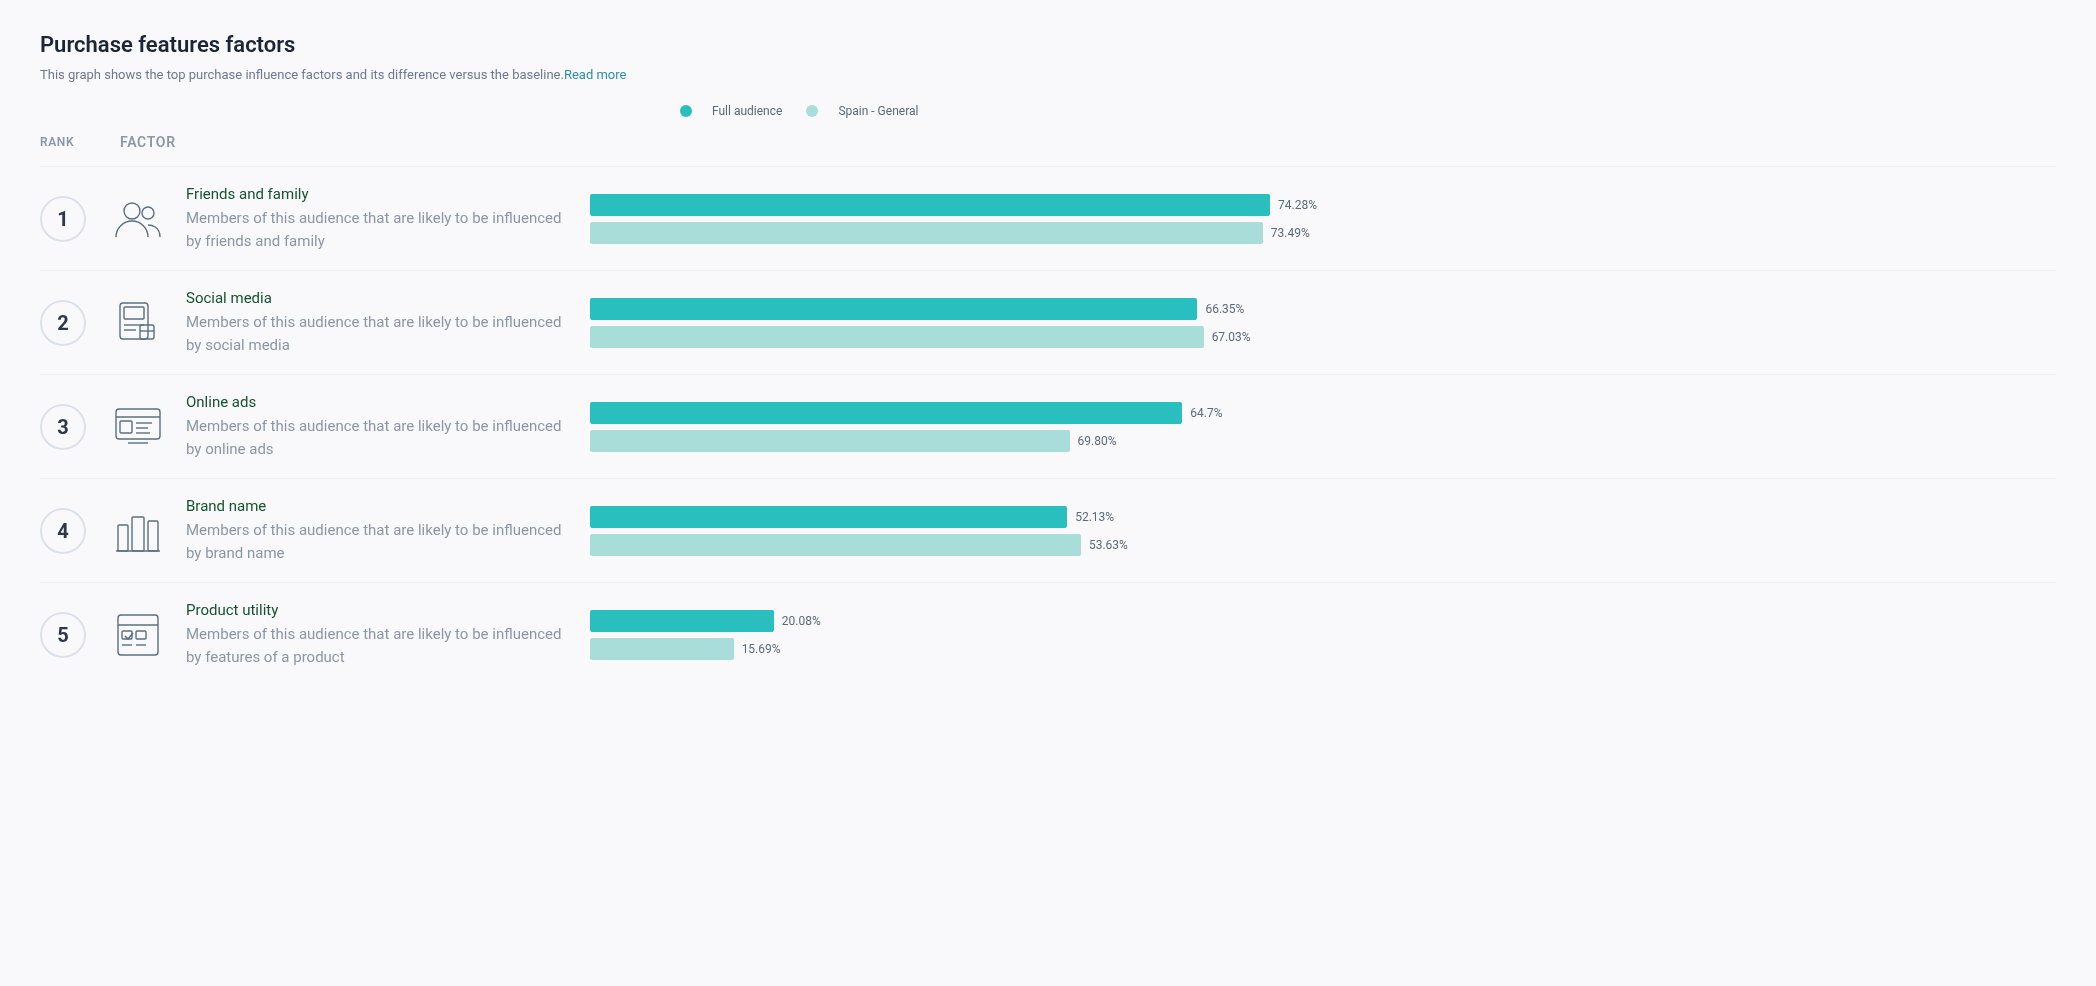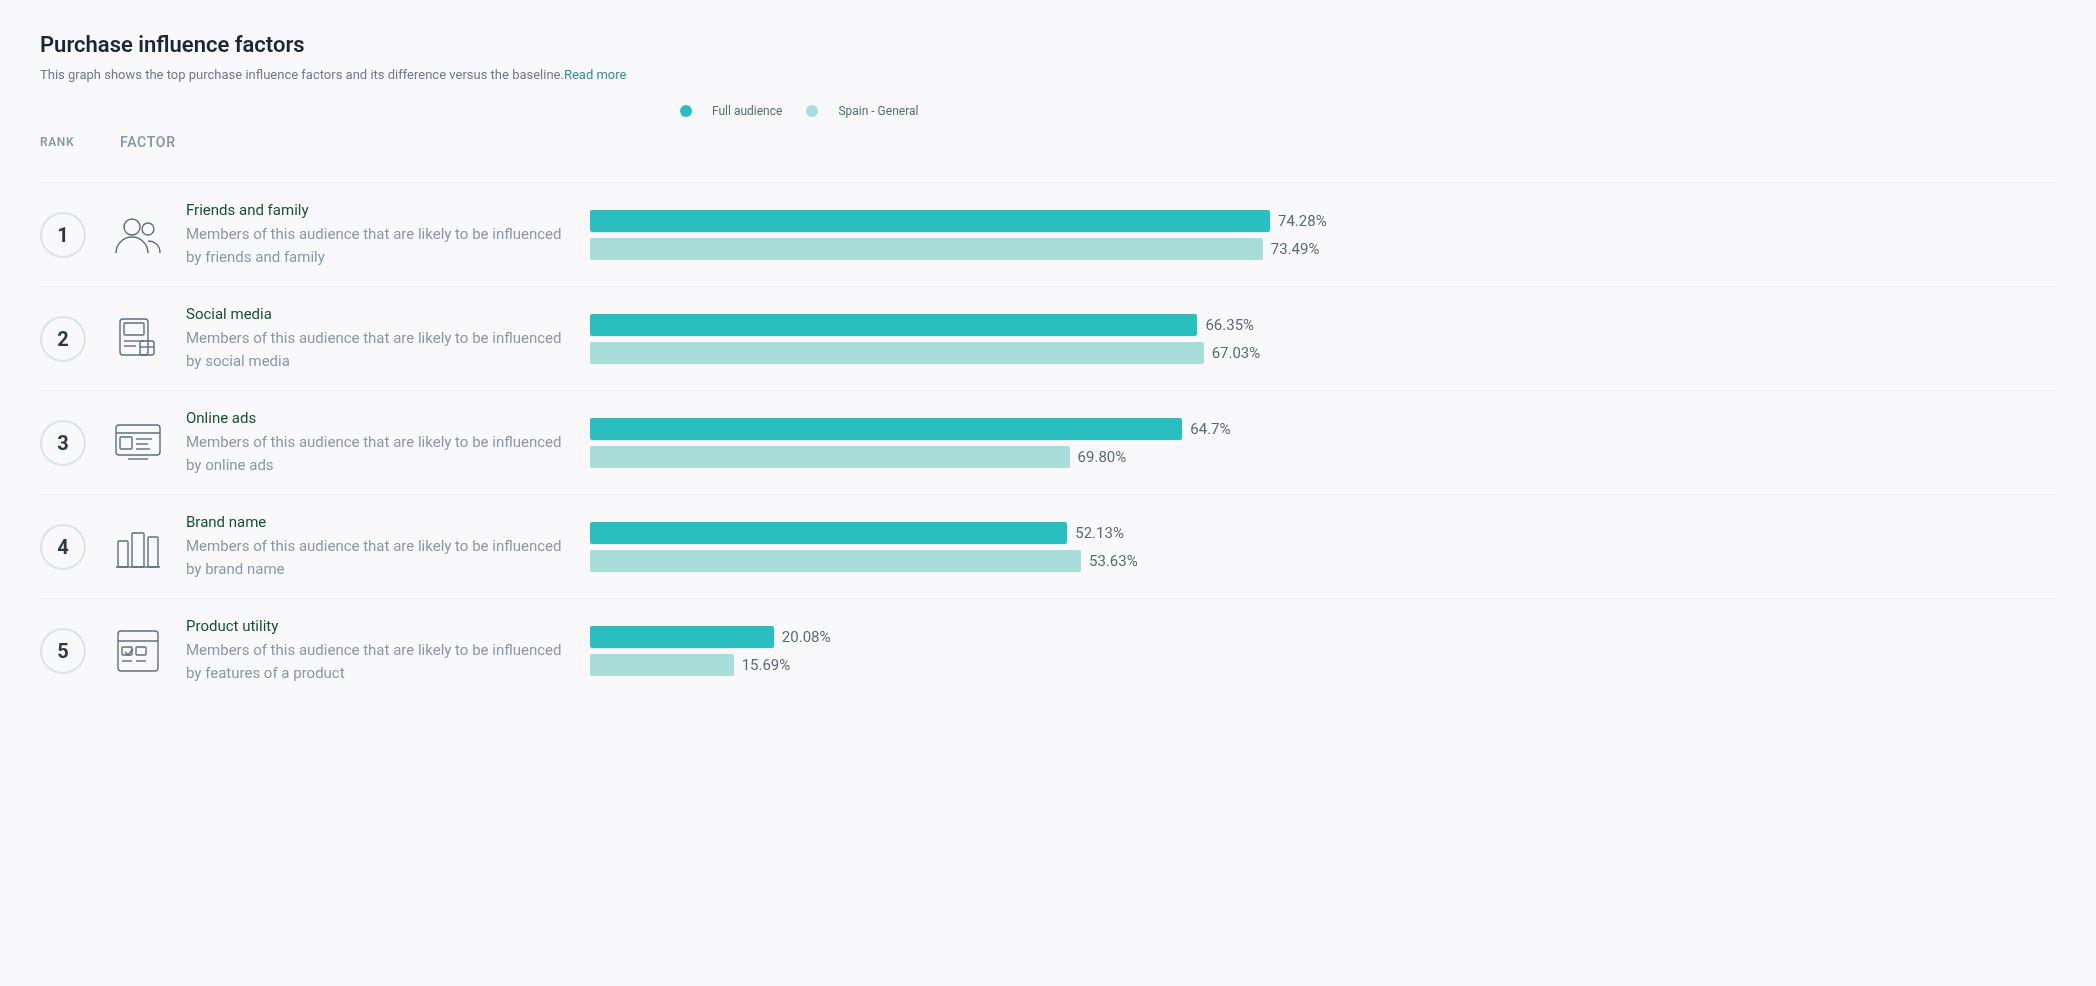--- a/index.html
+++ b/index.html
@@ -41,21 +41,21 @@
     .legend-dot {
       width: 12px;
       height: 12px;
       border-radius: 50%;
     }
     .legend-dot.full { background: #2abfbf; }
     .legend-dot.baseline { background: #a8ddd9; }
     .header-row {
       display: flex;
       align-items: center;
-      margin-bottom: 24px;
+      margin-bottom: 8px;
       padding-bottom: 8px;
     }
     .col-rank {
       width: 80px;
       font-size: 12px;
       font-weight: 600;
       color: #8a97a8;
       text-transform: uppercase;
       letter-spacing: 0.05em;
     }
@@ -131,30 +131,30 @@
       gap: 8px;
     }
     .bar-track {
       height: 22px;
       border-radius: 2px;
       min-width: 2px;
     }
     .bar-track.full { background: #2abfbf; }
     .bar-track.baseline { background: #a8ddd9; }
     .bar-label {
-      font-size: 15px;
+      font-size: 12px;
       color: #5a6a7a;
       white-space: nowrap;
     }
     
   </style>
 </head>
 <body>
 
-<h1 class="page-title">Purchase influence factors</h1>
+<h1 class="page-title">Purchase features factors</h1>
 <p class="subtitle">
   <span>This graph shows the top purchase influence factors and its difference versus the baseline.</span><a href="#">Read more</a>
 </p>
 
 <div class="legend">
   <div class="legend-item">
     <div class="legend-dot full"></div>
     <span>Full audience</span>
   </div>
   <div class="legend-item">

